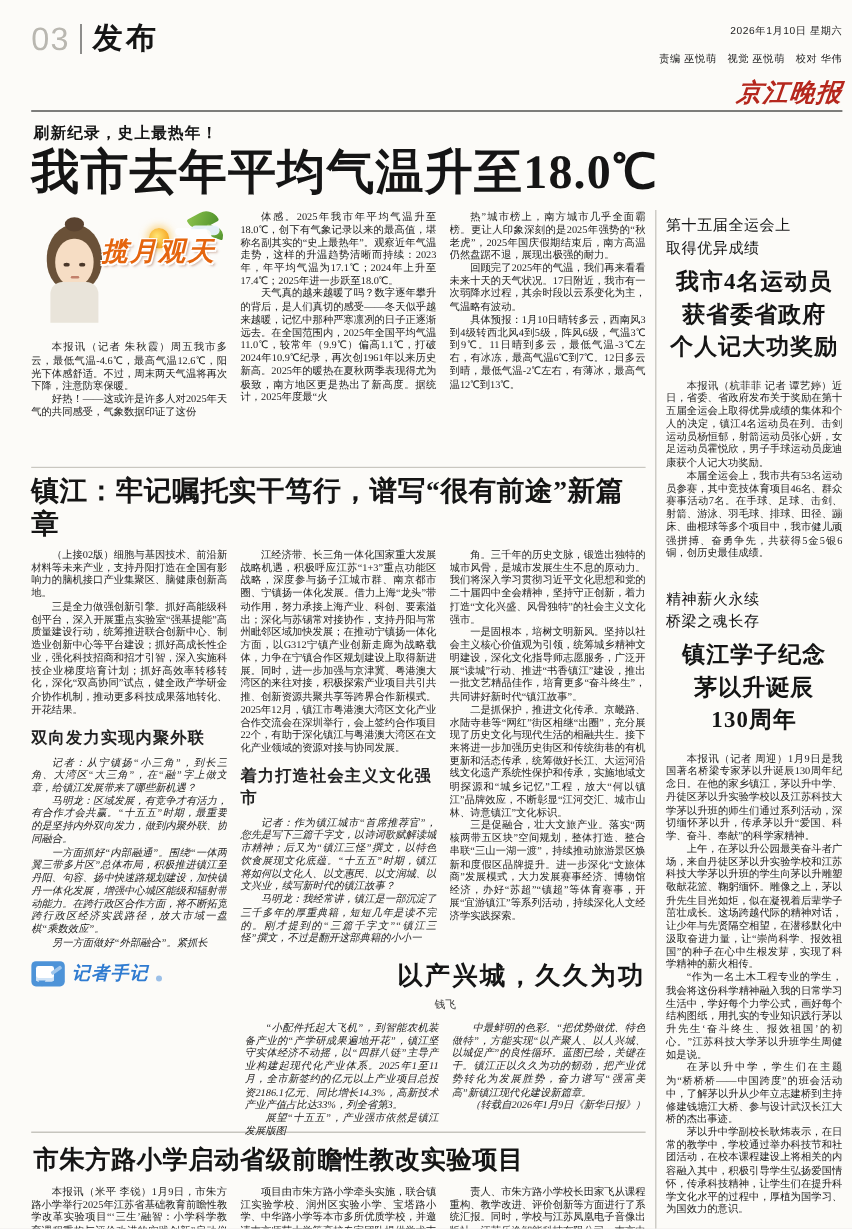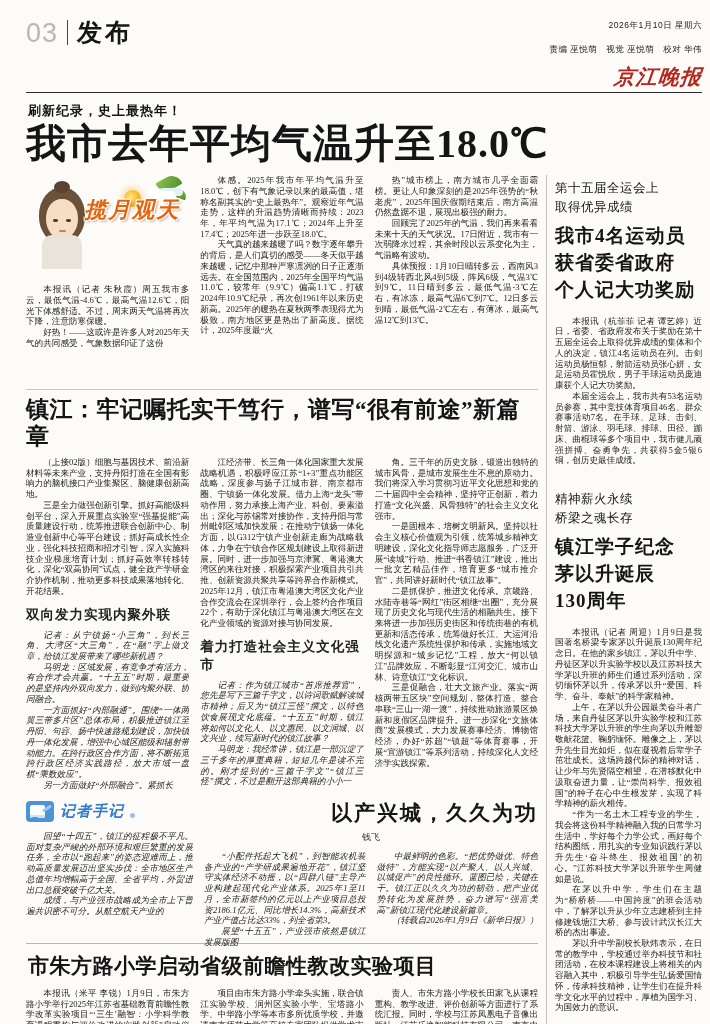--- a/index.html
+++ b/index.html
@@ -74,21 +74,21 @@
   .notes-byline { font-size:9px; text-align:center; margin:4px 0 7px; color:#333; }
   .notes-inner { display:flex; gap:11px; }
   .source-line { text-indent:0 !important; text-align:right; }
   
   .school { margin-top:6px; border-top:1px solid #b9b7b0; padding-top:8px; }
   .school-headline { font-size:21px; font-weight:bold; letter-spacing:.5px; margin:0 0 8px 2px; }
   .school-cols { height:125px; }
   
   .sb-art { margin-bottom:24px; }
   .sb-kicker { font-size:12.5px; line-height:1.55; letter-spacing:.5px; white-space:pre-line; }
-  .sb-head { font-size:19px; font-weight:bold; line-height:1.42; letter-spacing:1px; white-space:pre-line; margin:5px 0 12px; }
+  .sb-head { font-size:19px; font-weight:bold; line-height:1.42; letter-spacing:1px; white-space:pre-line; margin:5px 0 12px;text-align:center; }
   .sb-body { font-size:8.6px; }
 </style>
 </head>
 <body>
 
 <div class="page">
 
   <div class="topbar">
     <span class="pageno">03</span>
     <span class="section-name">发布</span>
@@ -165,41 +165,37 @@
                 <p>江经济带、长三角一体化国家重大发展战略机遇，积极呼应江苏“1+3”重点功能区战略，深度参与扬子江城市群、南京都市圈、宁镇扬一体化发展。借力上海“龙头”带动作用，努力承接上海产业、科创、要素溢出；深化与苏锡常对接协作，支持丹阳与常州毗邻区域加快发展；在推动宁镇扬一体化方面，以G312宁镇产业创新走廊为战略载体，力争在宁镇合作区规划建设上取得新进展。同时，进一步加强与京津冀、粤港澳大湾区的来往对接，积极探索产业项目共引共推、创新资源共聚共享等跨界合作新模式。2025年12月，镇江市粤港澳大湾区文化产业合作交流会在深圳举行，会上签约合作项目22个，有助于深化镇江与粤港澳大湾区在文化产业领域的资源对接与协同发展。</p>
               </div>
             <div class="subhead">着力打造社会主义文化强市</div>
             <div class="bt ital">
                 <p>记者：作为镇江城市“首席推荐官”，您先是写下三篇千字文，以诗词歌赋解读城市精神；后又为“镇江三怪”撰文，以特色饮食展现文化底蕴。“十五五”时期，镇江将如何以文化人、以文惠民、以文润城、以文兴业，续写新时代的镇江故事？</p>
                 <p>马明龙：我经常讲，镇江是一部沉淀了三千多年的厚重典籍，短短几年是读不完的。刚才提到的“三篇千字文”“镇江三怪”撰文，不过是翻开这部典籍的小小一</p>
               </div>
           </div>
           <div class="c bt">
               <p>角。三千年的历史文脉，锻造出独特的城市风骨，是城市发展生生不息的原动力。我们将深入学习贯彻习近平文化思想和党的二十届四中全会精神，坚持守正创新，着力打造“文化兴盛、风骨独特”的社会主义文化强市。</p>
-              <p>一是固根本，培树文明新风。坚持以社会主义核心价值观为引领，统筹城乡精神文明建设，深化文化指导师志愿服务，广泛开展“读城”行动、推进“书香镇江”建设，推出一批文艺精品佳作，培育更多“城市推介官”，共同讲好新时代“镇江故事”。</p>
+              <p>一是固根本，培树文明新风。坚持以社会主义核心价值观为引领，统筹城乡精神文明建设，深化文化指导师志愿服务，广泛开展“读城”行动、推进“书香镇江”建设，推出一批文艺精品佳作，培育更多“奋斗终生”，共同讲好新时代“镇江故事”。</p>
               <p>二是抓保护，推进文化传承。京畿路、水陆寺巷等“网红”街区相继“出圈”，充分展现了历史文化与现代生活的相融共生。接下来将进一步加强历史街区和传统街巷的有机更新和活态传承，统筹做好长江、大运河沿线文化遗产系统性保护和传承，实施地域文明探源和“城乡记忆”工程，放大“何以镇江”品牌效应，不断彰显“江河交汇、城市山林、诗意镇江”文化标识。</p>
               <p>三是促融合，壮大文旅产业。落实“两核两带五区块”空间规划，整体打造、整合串联“三山一湖一渡”，持续推动旅游景区焕新和度假区品牌提升。进一步深化“文旅体商”发展模式，大力发展赛事经济、博物馆经济，办好“苏超”“镇超”等体育赛事，开展“宜游镇江”等系列活动，持续深化人文经济学实践探索。</p>
             </div>
         </div>
       </section>
 
       <section class="notes">
         <div class="notes-cols">
           <div class="c">
             <div class="notes-tag">
               <span class="nbubble">
                   <span class="pen"></span>
                 </span>
               <span class="notes-label">记者手记</span>
               <span class="notes-dot"></span>
             </div>
-            <div class="bt ital">
-                <p>回望“十四五”，镇江的征程极不平凡。面对复杂严峻的外部环境和艰巨繁重的发展任务，全市以“跑起来”的姿态迎难而上，推动高质量发展迈出坚实步伐：全市地区生产总值年均增幅高于全国、全省平均，外贸进出口总额突破千亿大关。</p>
-                <p>成绩，与产业强市战略成为全市上下普遍共识密不可分。从航空航天产业的</p>
-              </div>
           </div>
           <div class="notes-right">
             <div class="notes-head">以产兴城，久久为功</div>
             <div class="notes-byline">钱飞</div>
             <div class="notes-inner">
               <div class="c bt ital">
                   <p>“小配件托起大飞机”，到智能农机装备产业的“产学研成果遍地开花”，镇江坚守实体经济不动摇，以“四群八链”主导产业构建起现代化产业体系。2025年1至11月，全市新签约的亿元以上产业项目总投资2186.1亿元、同比增长14.3%，高新技术产业产值占比达33%，列全省第3。</p>
                   <p>展望“十五五”，产业强市依然是镇江发展版图</p>
                 </div>
               <div class="c">

